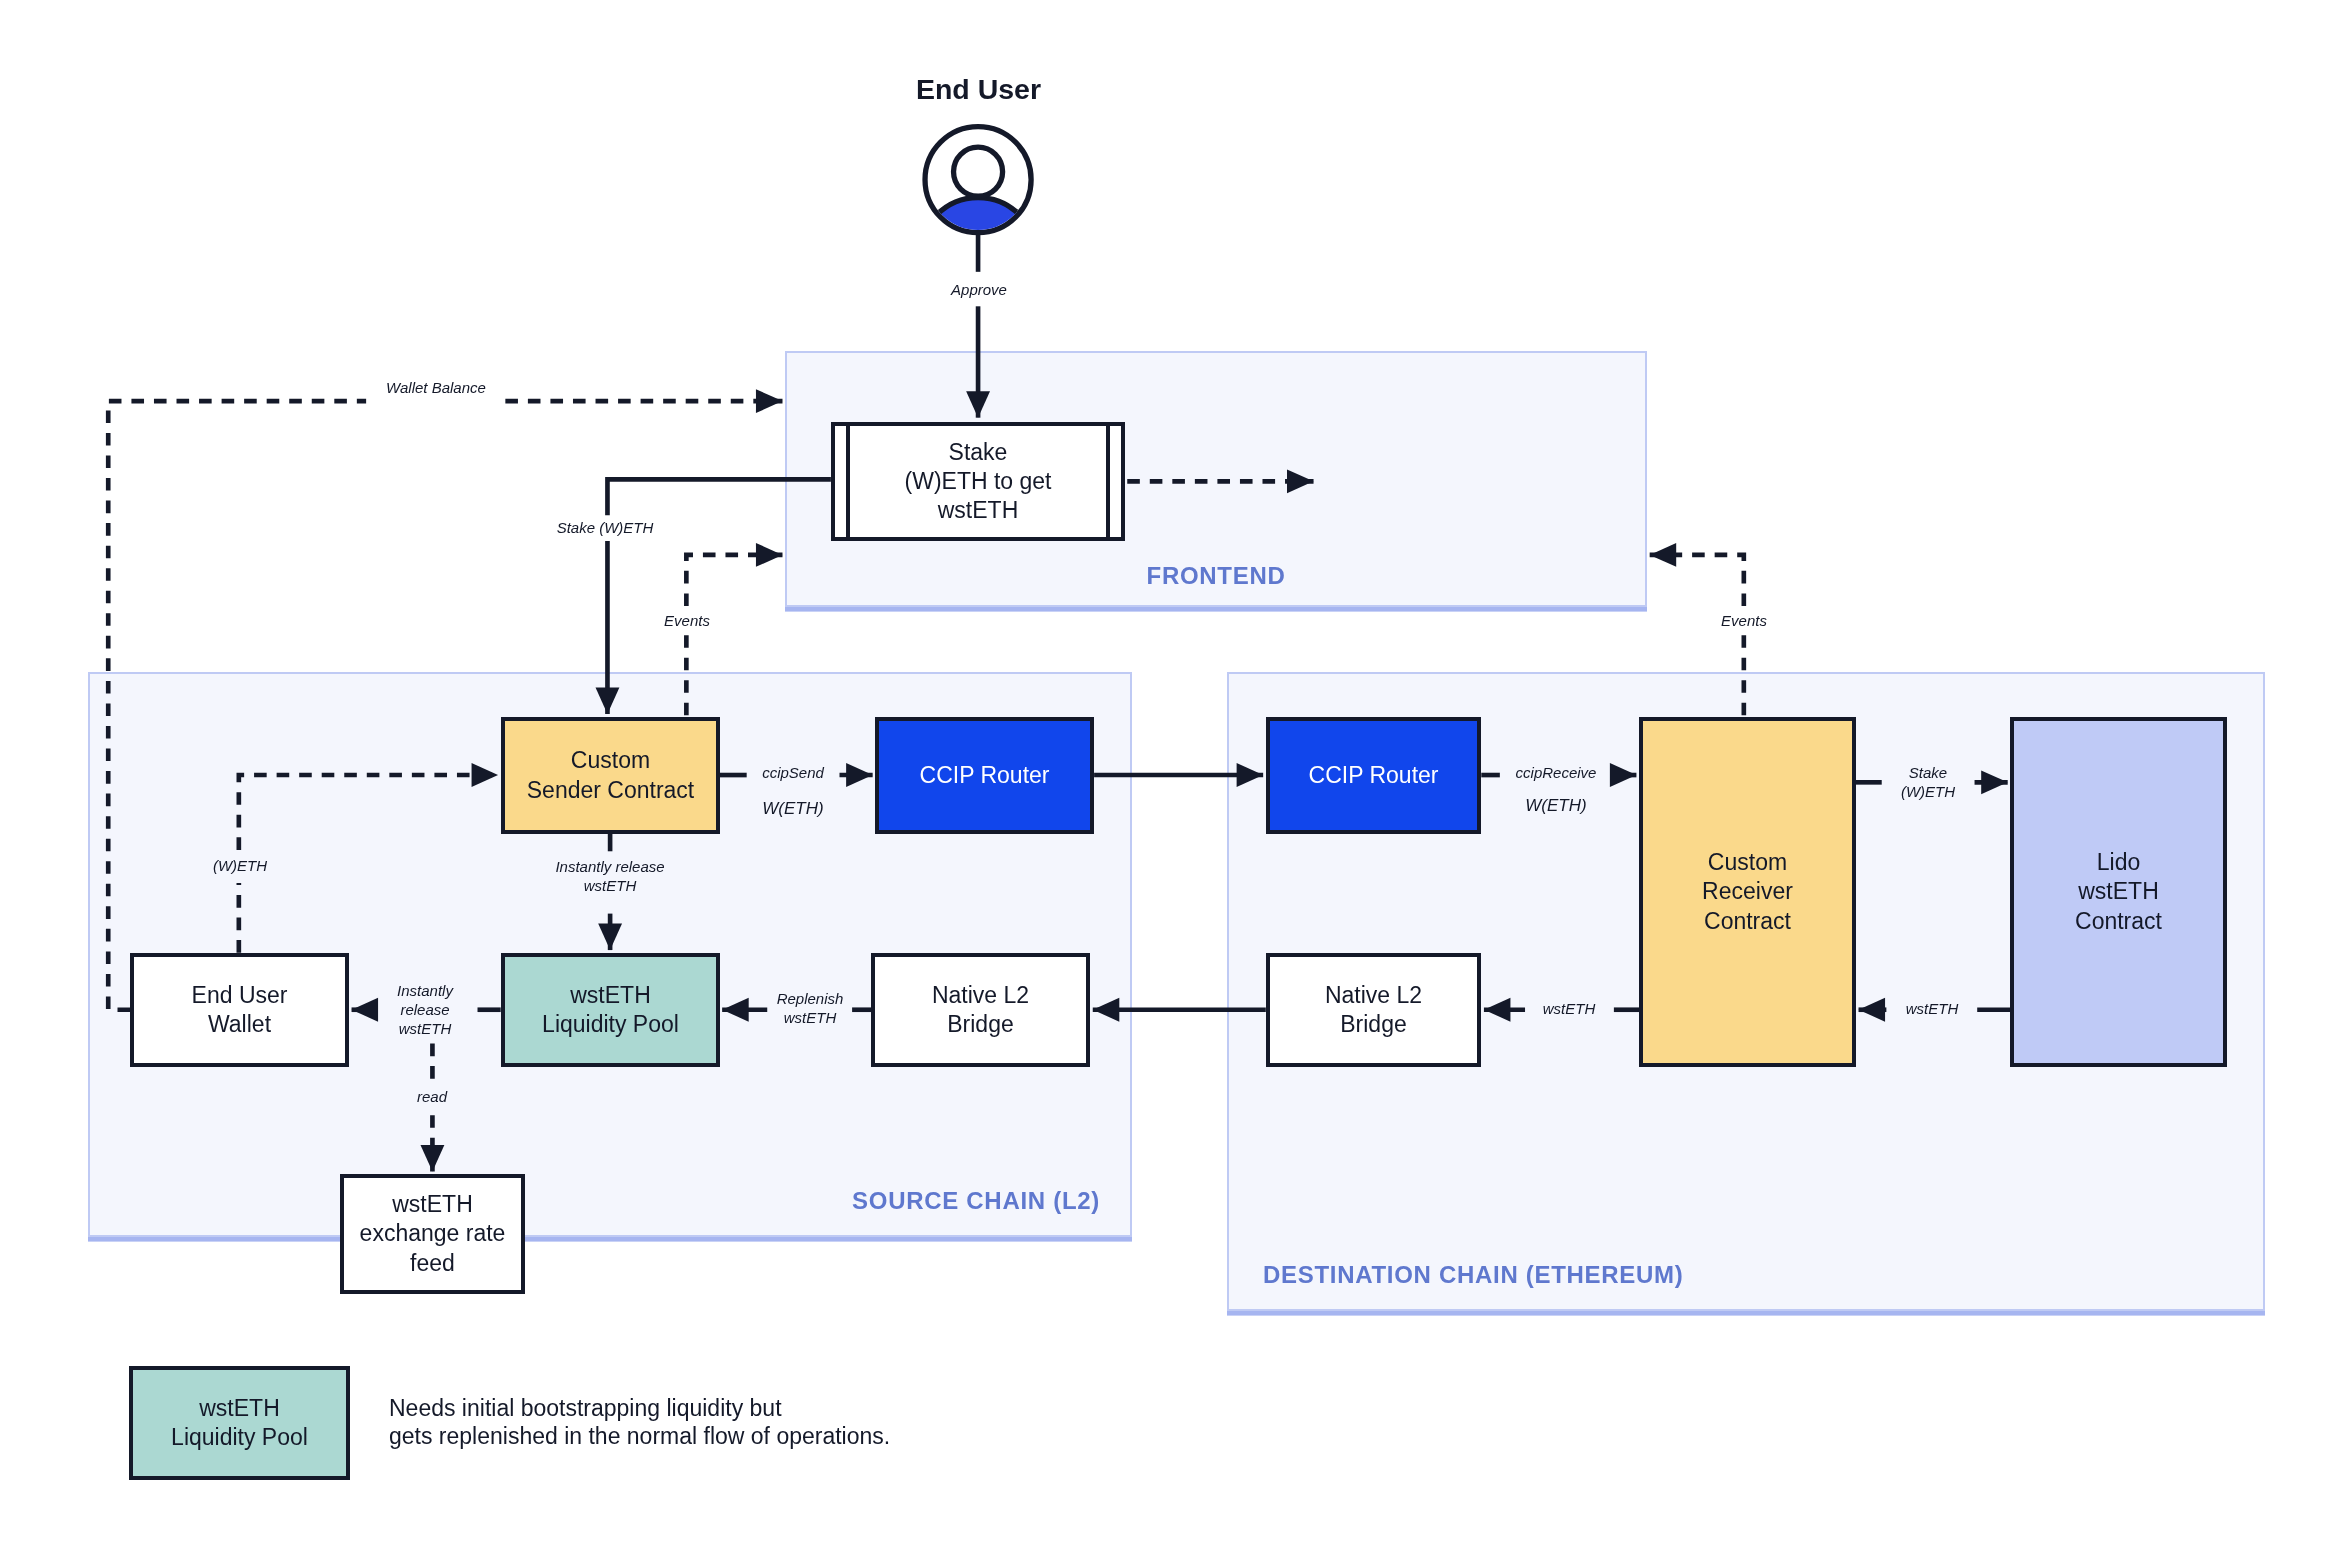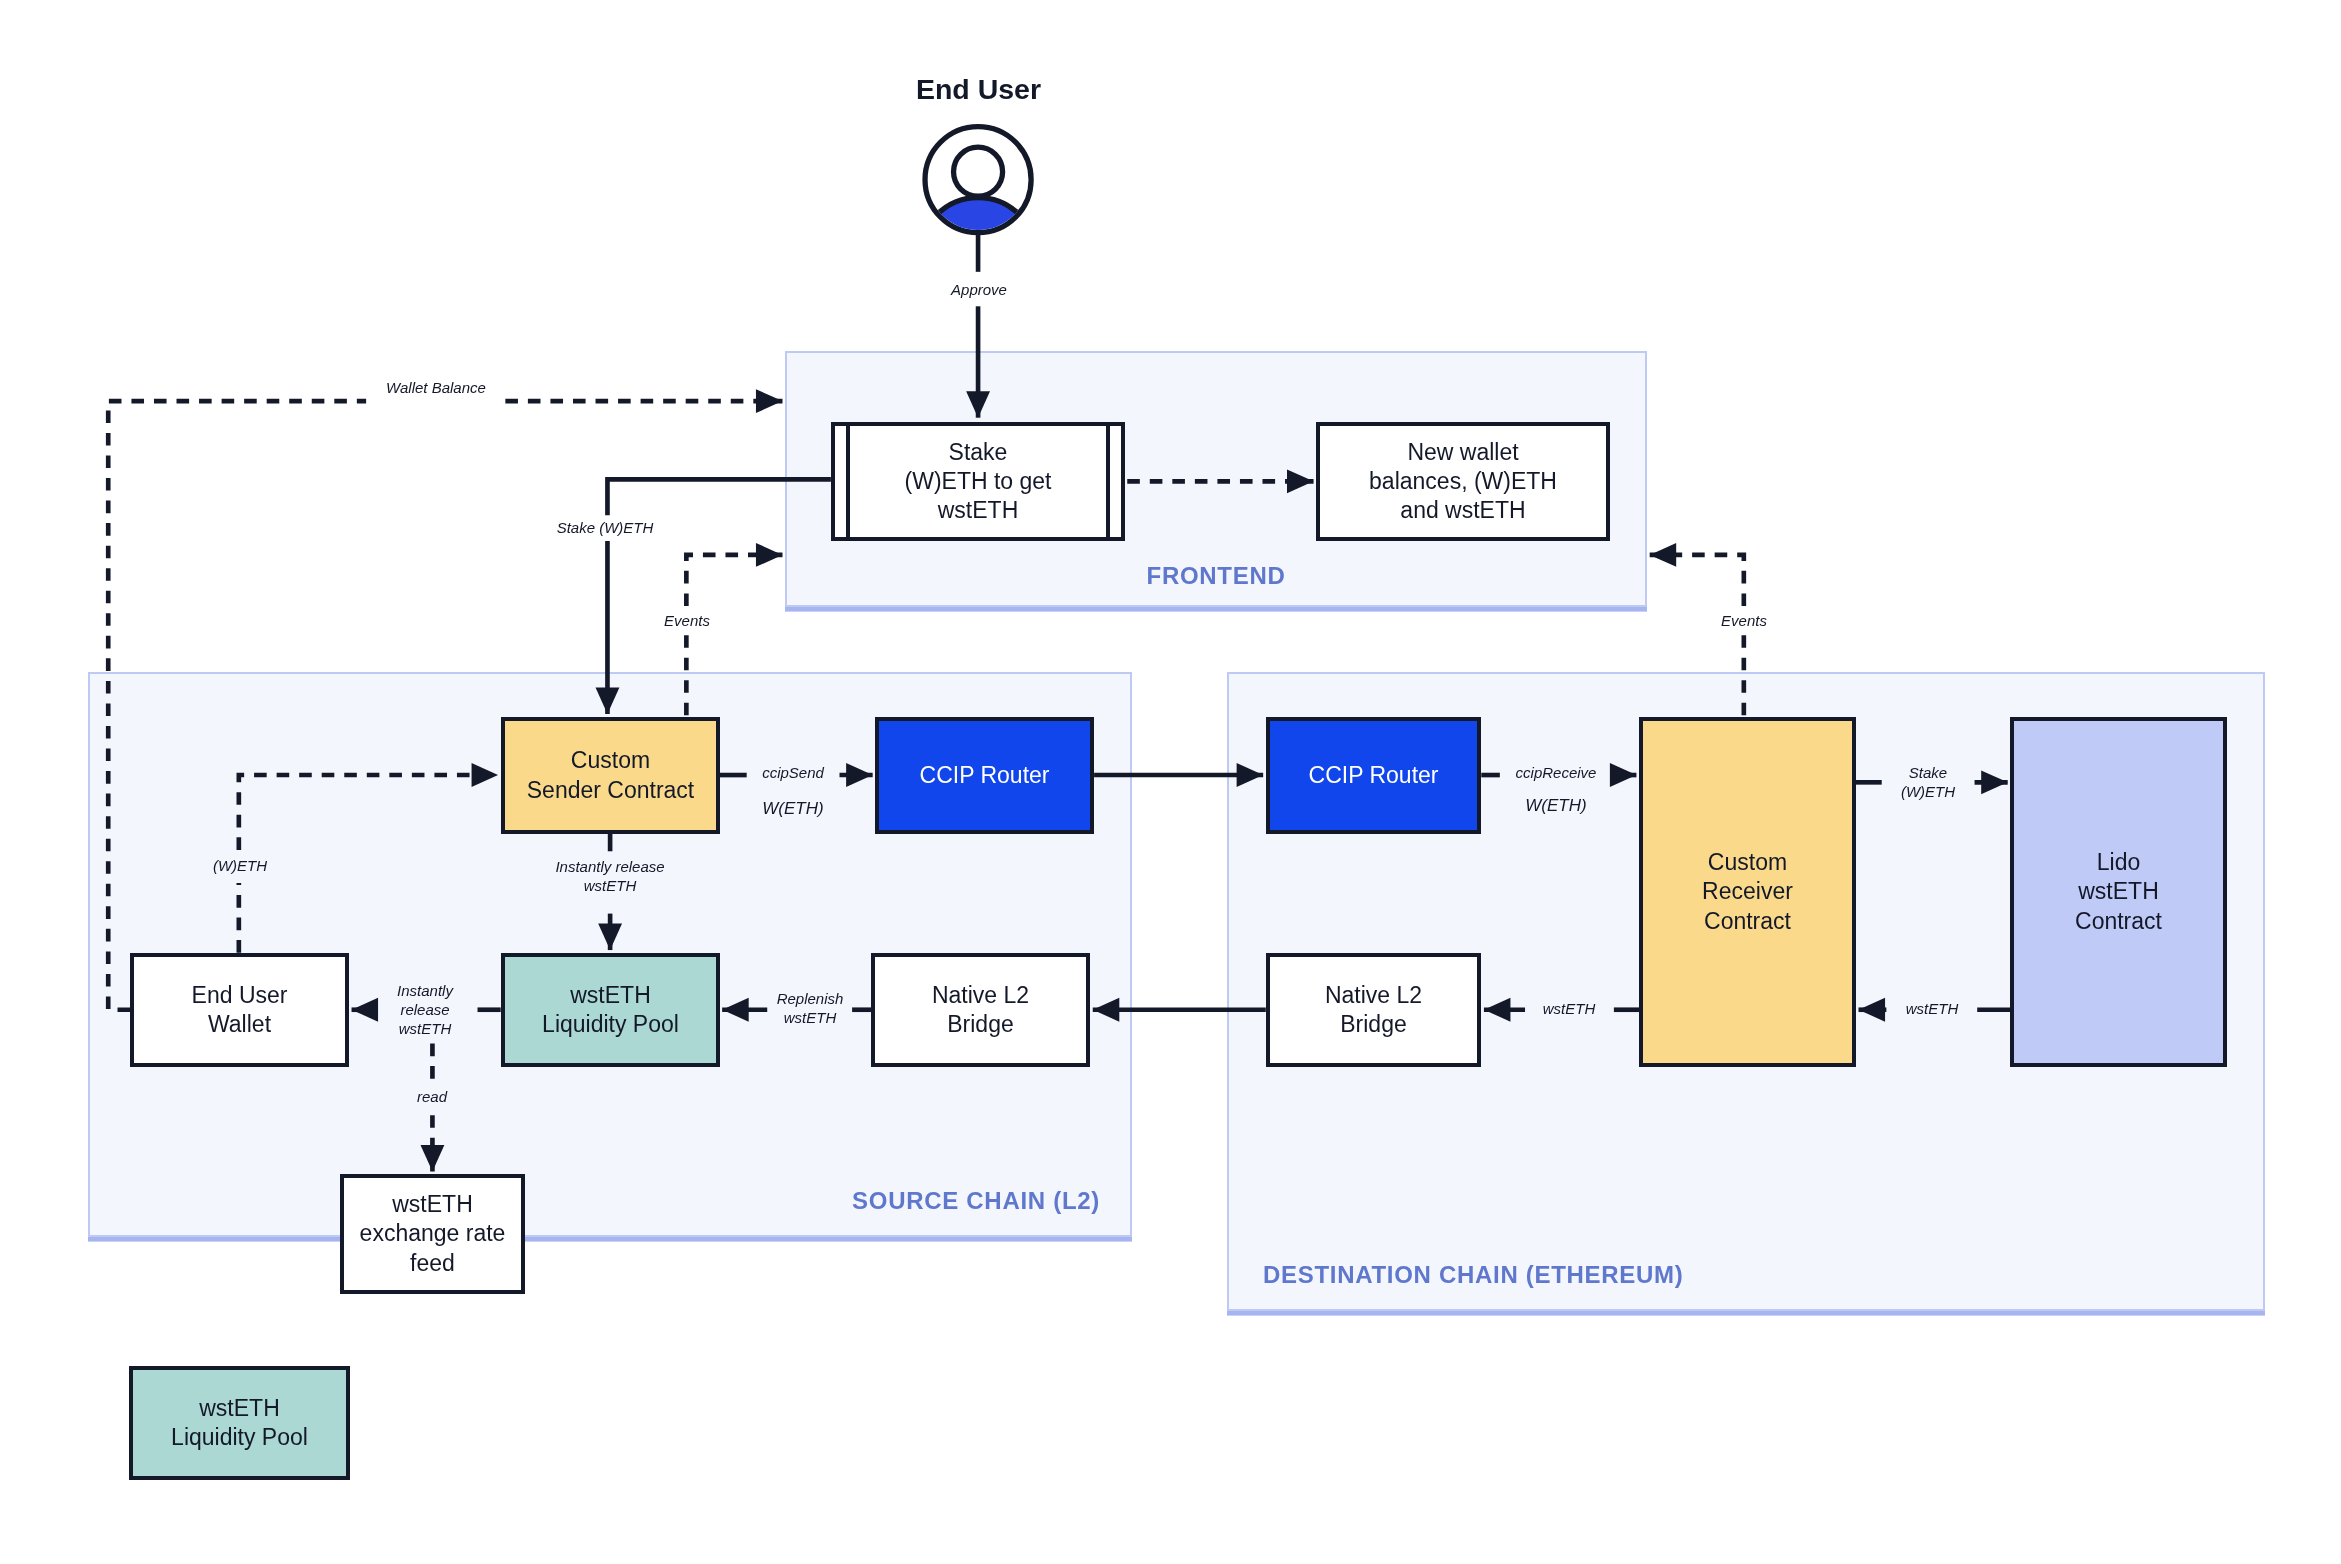--- a/index.html
+++ b/index.html
@@ -131,23 +131,20 @@
 
     <line class="wire dashed" x1="2630" y1="1079" x2="2630" y2="958"></line>
     <polyline class="wire dashed" points="2630,914 2630,837 2488,837" marker-end="url(#arr)"></polyline>
   </svg>
 
   <div class="page-title">End User</div>
 
   <div class="box dbl" style="left:831px;top:422px;width:294px;height:119px;">Stake
 (W)ETH to get
 wstETH</div>
-  <div class="box" style="left:1316px;top:422px;width:294px;height:119px;">New wallet
-balances, (W)ETH
-and wstETH</div>
 
   <div class="box yellow" style="left:501px;top:717px;width:219px;height:117px;">Custom
 Sender Contract</div>
   <div class="box blue" style="left:875px;top:717px;width:219px;height:117px;">CCIP Router</div>
   <div class="box" style="left:130px;top:953px;width:219px;height:114px;">End User
 Wallet</div>
   <div class="box teal" style="left:501px;top:953px;width:219px;height:114px;">wstETH
 Liquidity Pool</div>
   <div class="box" style="left:871px;top:953px;width:219px;height:114px;">Native L2
 Bridge</div>
@@ -160,20 +157,22 @@
 Receiver
 Contract</div>
   <div class="box peri" style="left:2010px;top:717px;width:217px;height:350px;">Lido
 wstETH
 Contract</div>
   <div class="box" style="left:1266px;top:953px;width:215px;height:114px;">Native L2
 Bridge</div>
 
   <div class="box teal" style="left:129px;top:1366px;width:221px;height:114px;">wstETH
 Liquidity Pool</div>
+  <div class="legend-note">Needs initial bootstrapping liquidity but
+gets replenished in the normal flow of operations.</div>
 
   <div class="elabel" style="left:979px;top:290px;">Approve</div>
   <div class="elabel" style="left:436px;top:388px;">Wallet Balance</div>
   <div class="elabel" style="left:605px;top:528px;">Stake (W)ETH</div>
   <div class="elabel" style="left:687px;top:621px;">Events</div>
   <div class="elabel" style="left:1744px;top:621px;">Events</div>
   <div class="elabel" style="left:793px;top:773px;">ccipSend</div>
   <div class="elabel small" style="left:793px;top:809px;">W(ETH)</div>
   <div class="elabel" style="left:1556px;top:773px;">ccipReceive</div>
   <div class="elabel small" style="left:1556px;top:806px;">W(ETH)</div>

